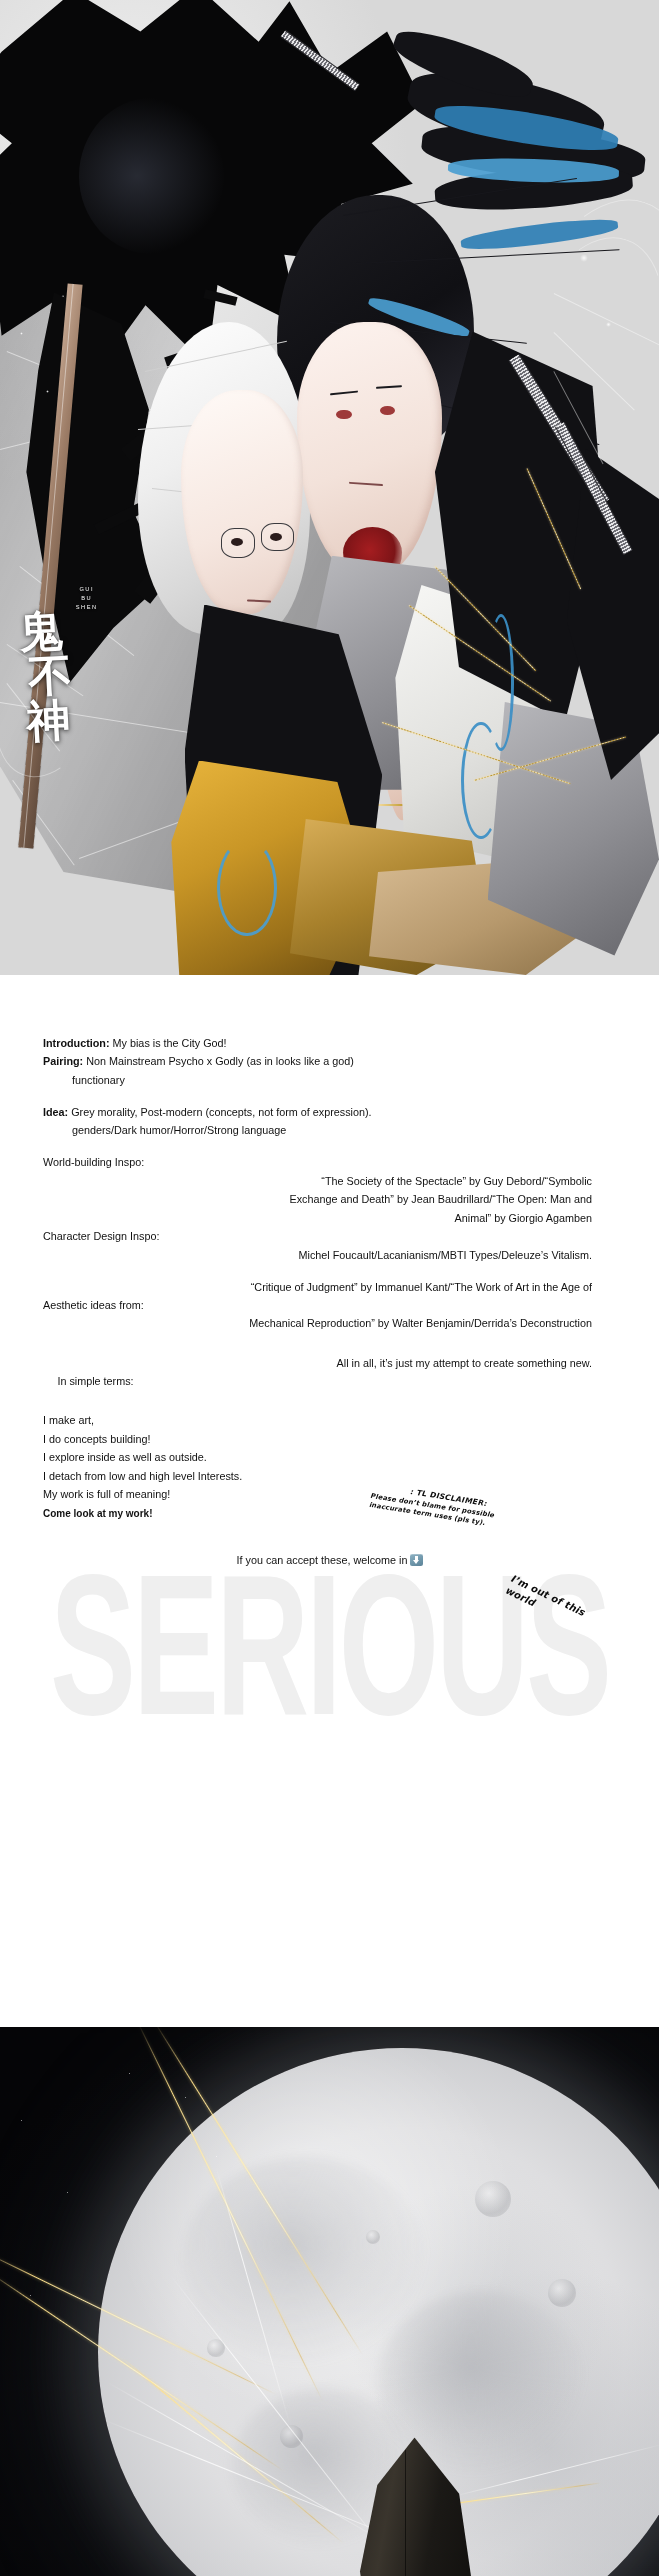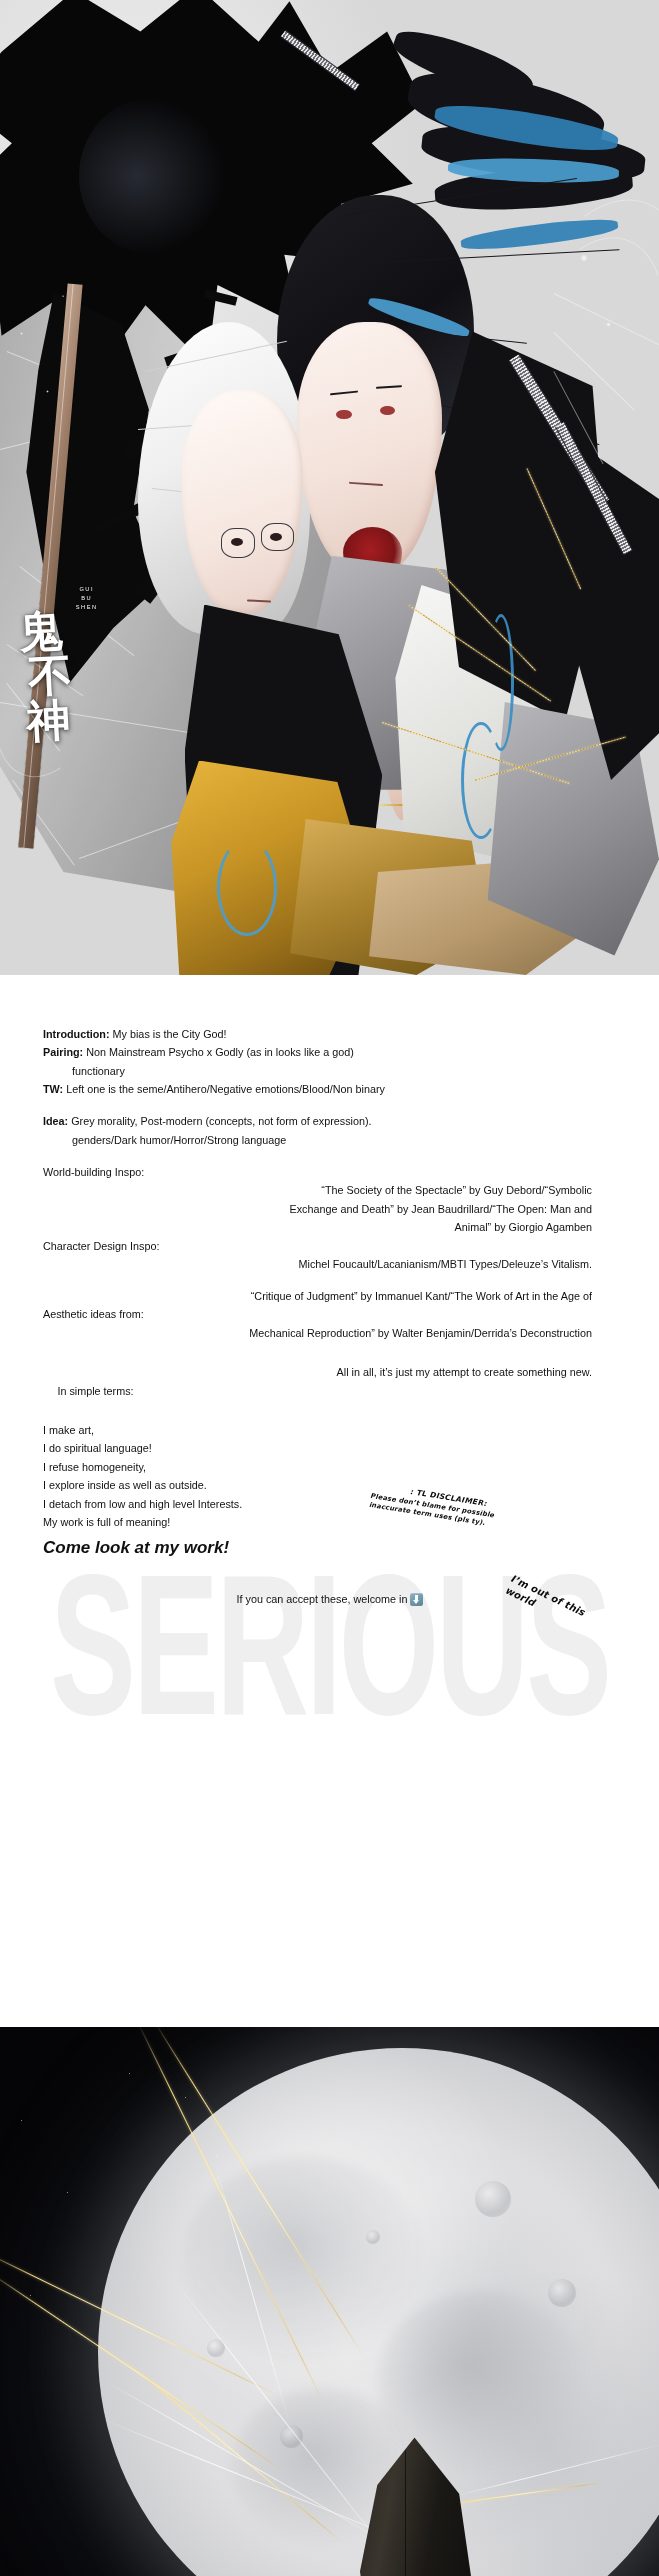--- a/index.html
+++ b/index.html
@@ -212,21 +212,21 @@
     position:relative; width:659px; height:1052px; background:#ffffff;
     padding:0; overflow:hidden;
   }
   .doc-title{
     text-align:center;
     font-family:"Liberation Serif", serif;
     font-size:17.5px; font-weight:700; color:#111;
     padding-top:83px; letter-spacing:0.1px;
   }
   .doc-body{
-    margin:4px auto; width:573px; padding-top:47px;
+    margin:13px auto; width:573px; padding-top:47px;
     font-family:"Liberation Sans", sans-serif;
     font-size:10.8px; color:#111; line-height:1.62;
     position:relative; z-index:3;
   }
   .ln{ margin:0 0 1px 0; }
   .ln b{ font-weight:700; }
   .ln.gap{ margin-top:14.4px; }
   .ln.ind{ padding-left:29px; }
   .ln.ctr{ }
   .ln.ctr-n{ text-align:right; padding:0 24px; }
@@ -276,21 +276,21 @@
   }
   .dl-badge:before{
     content:""; position:absolute; left:4.6px; top:2.1px; width:3.1px; height:4.6px;
     background:#ffffff;
   }
   .dl-badge:after{
     content:""; position:absolute; left:2.6px; top:6.2px;
     border-left:3.6px solid transparent; border-right:3.6px solid transparent;
     border-top:4.1px solid #ffffff;
   }
-  .bigline{ font-weight:700; font-size:17px; margin-top:2.1px;font-style:italic; }
+  .bigline{ font-weight:700; font-size:10px; margin-top:2.1px; }
 
   
   #panel-moon{
     position:relative; width:659px; height:611px;
     background:radial-gradient(ellipse 90% 70% at 72% 62%, #15161a 0%, #0a0b0e 45%, #050507 100%);
     overflow:hidden;
   }
   #moon{
     position:absolute; left:98px; top:20.6px; width:608px; height:608px;
     border-radius:50%;
@@ -471,23 +471,20 @@
 
     <p class="ln">
       <b>Introduction:</b><span> My bias is the City God!</span>
     </p>
 
     <p class="ln">
       <b>Pairing:</b><span> Non Mainstream Psycho x Godly (as in looks like a god)</span>
     </p>
     <p class="ln ind">functionary</p>
 
-    <p class="ln">
-      <b>TW:</b><span> Left one is the seme/Antihero/Negative emotions/Blood/Non binary</span>
-    </p>
     <p class="ln gap">
       <b>Idea:</b><span> Grey morality, Post-modern (concepts, not form of expression).</span>
     </p>
 
     <p class="ln ind">genders/Dark humor/Horror/Strong language</p>
 
     <div class="spacer-s"></div>
 
     <p class="ln">World-building Inspo:</p>
     <p class="ln ctr-n">“The Society of the Spectacle” by Guy Debord/“Symbolic</p>
@@ -505,22 +502,21 @@
 
     <div class="spacer-m"></div>
 
     <p class="ln ctr-n">All in all, it’s just my attempt to create something new.</p>
     <p class="ln ind" style="padding-left:14.4px;">In simple terms:</p>
 
     <div class="spacer-m"></div>
 
     <div>
       <p class="ln ctr">I make art,</p>
-      <p class="ln ctr">I do spiritual language!</p>
-      <p class="ln ctr">I refuse homogeneity,</p>
+      <p class="ln ctr">I do concepts building!</p>
       <p class="ln ctr">I explore inside as well as outside.</p>
       <p class="ln ctr">I detach from low and high level Interests.</p>
       <p class="ln ctr">My work is full of meaning!</p>
       <p class="ln ctr bigline">Come look at my work!</p>
     </div>
 
     <p class="closing">
       <span>If you can accept these, welcome in</span><span class="dl-badge"></span>
     </p>
   </div>

